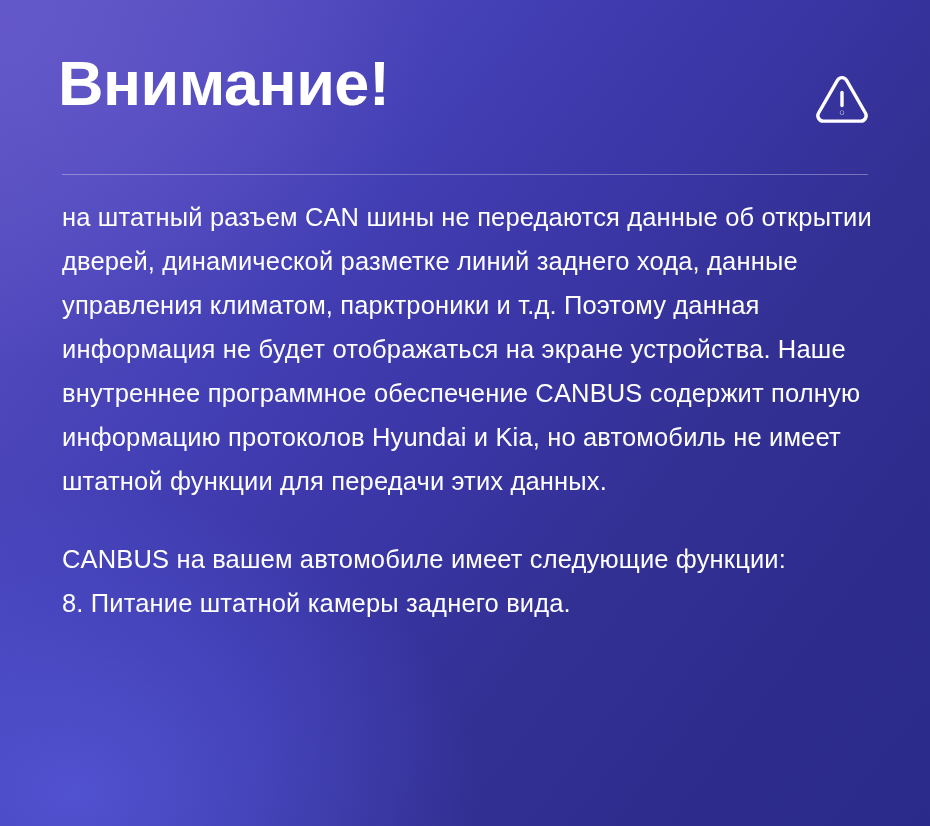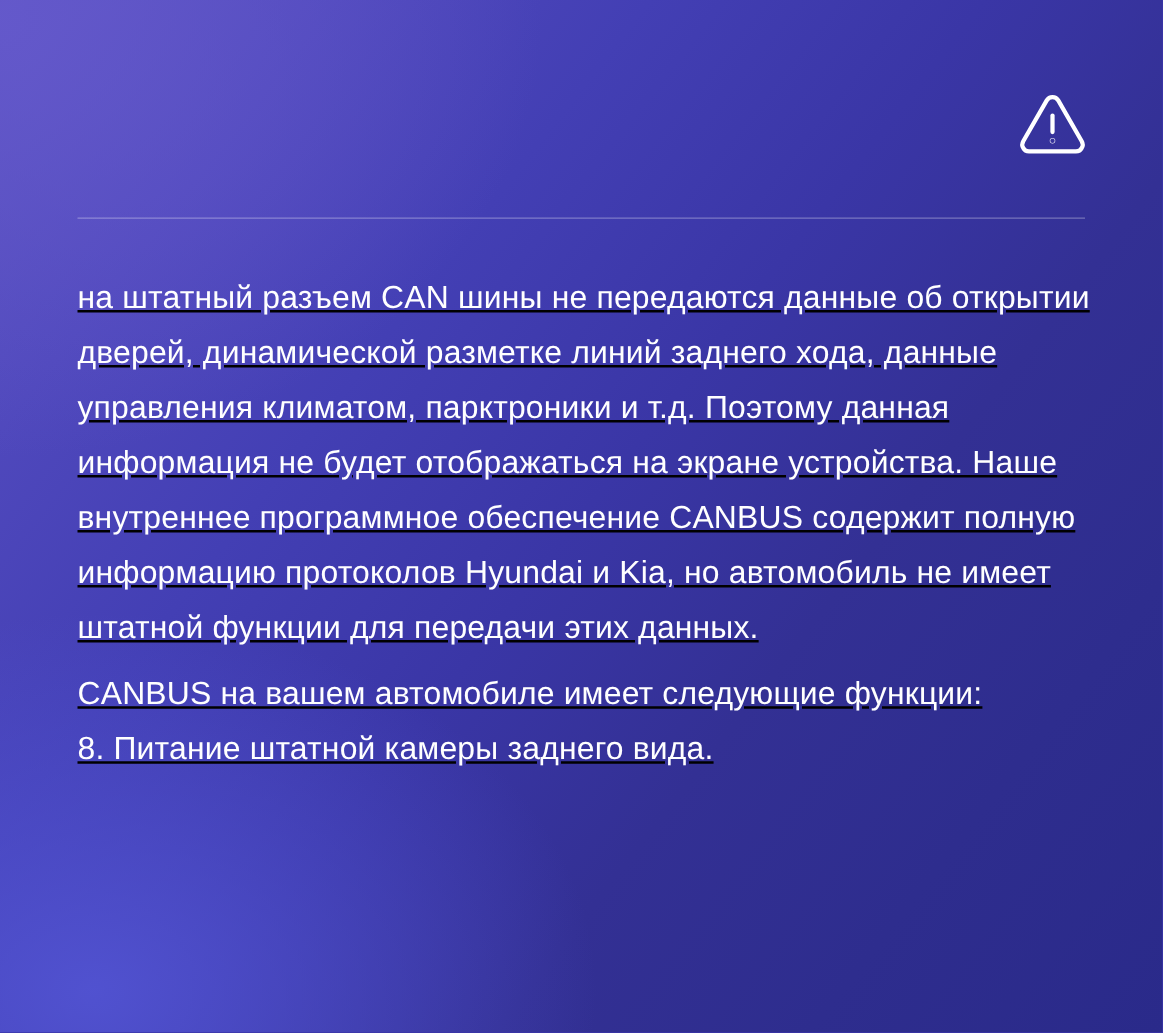--- a/index.html
+++ b/index.html
@@ -70,36 +70,35 @@
     top:174px;
     width:806px;
     height:1px;
     background:rgba(255,255,255,0.32);
   }
 
   
   #body-copy {
     position:absolute;
     left:62px;
-    top:216px;
+    top:195px;
     width:828px;
-    text-decoration:underline;
   }
 
   .para {
     font-size:25.5px;
     line-height:44px;
     font-weight:300;
     color:#ffffff;
     letter-spacing:0.15px;
   }
 
   #intro-paragraph { width:822px; }
 
-  #features-block { margin-top:9px; }
+  #features-block { margin-top:34px; }
 
   #features-intro {
     font-size:25.5px;
     line-height:44px;
     font-weight:300;
     color:#ffffff;
     letter-spacing:0.15px;
     white-space:nowrap;
   }
 
@@ -114,20 +113,21 @@
     white-space:nowrap;
   }
 </style>
 </head>
 <body>
 
 <div id="poster">
 
   <div id="header">
 
+    <div id="poster-title">Внимание!</div>
 
     <div id="warning-icon">
       <svg viewBox="0 0 58 58" xmlns="http://www.w3.org/2000/svg" fill="none" stroke="#ffffff" stroke-width="3.4" stroke-linecap="round" stroke-linejoin="round">
         <path d="M29 7.6 C30.9 7.6 32.6 8.6 33.6 10.3 L52.4 43.0 C53.4 44.7 53.4 46.7 52.4 48.4 C51.5 50.1 49.7 51.1 47.8 51.1 L10.2 51.1 C8.3 51.1 6.5 50.1 5.6 48.4 C4.6 46.7 4.6 44.7 5.6 43.0 L24.4 10.3 C25.4 8.6 27.1 7.6 29 7.6 Z"></path>
         <line x1="29" y1="22.4" x2="29" y2="35.6"></line>
         <circle cx="29" cy="42.6" r="0.2" stroke-width="4.0"></circle>
       </svg>
     </div>
 
     <div id="header-divider"></div>

